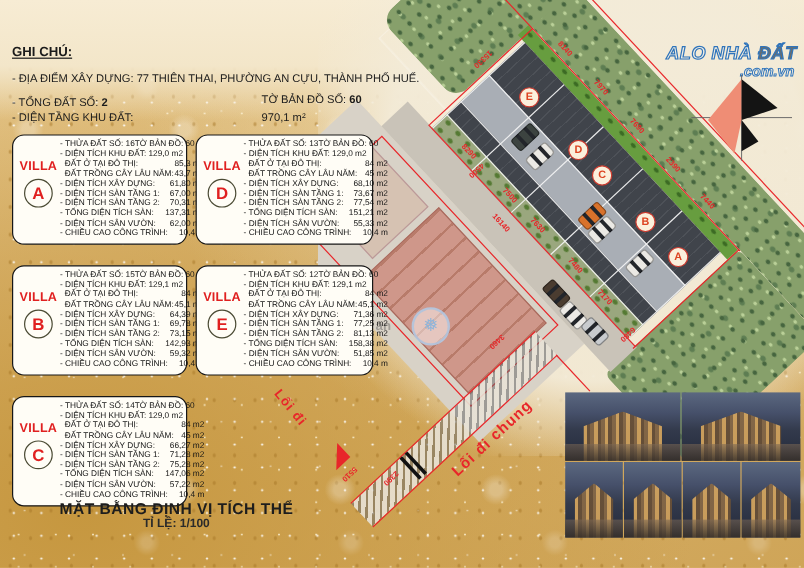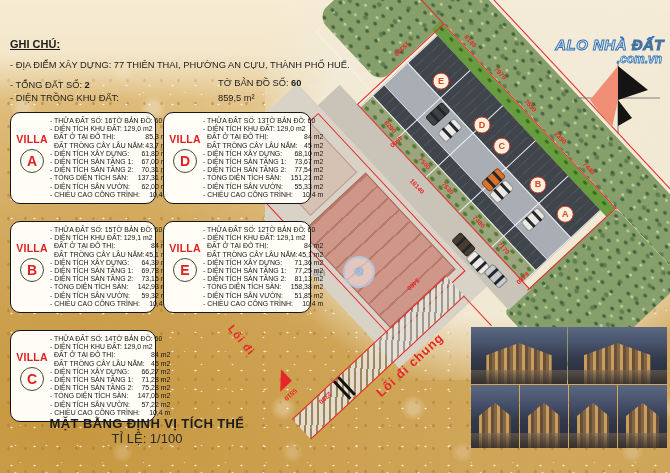--- a/index.html
+++ b/index.html
@@ -47,21 +47,21 @@
     font-size:6.9px;line-height:8.2px;color:#141414;}
   .vline{display:flex;justify-content:space-between;white-space:nowrap;}
   .vline .sheet{padding-right:10px;}
   .vline .ind{padding-left:4px;}
   .vline .val{padding-right:2px;}
 
   
   #ftitle{position:absolute;left:22px;top:416px;width:250px;text-align:center;z-index:5;
     font-weight:bold;font-size:13px;letter-spacing:.4px;color:#1d1d1d;}
   #fscale{position:absolute;left:22px;top:431px;width:250px;text-align:center;z-index:5;
-    font-size:13px;font-weight:normal;color:#2a2a2a;}
+    font-size:10px;font-weight:bold;color:#2a2a2a;}
 
   
   #plan{position:absolute;left:265px;top:0;width:405px;height:473px;overflow:hidden;z-index:2;}
   #plan-bg{position:absolute;left:-10px;top:-50px;width:440px;height:430px;
     background:radial-gradient(ellipse at 55% 45%, rgba(243,235,216,.95) 0 52%, rgba(243,235,216,0) 76%);}
   #rot{position:absolute;left:172px;top:35px;width:0;height:0;transform:rotate(47deg);transform-origin:0 0;}
   #rot>*{position:absolute;}
   .trees{background-color:#87a06b;border-radius:6px;
     background-image:
       radial-gradient(#46653f 1.5px, transparent 2.6px),
@@ -140,22 +140,22 @@
 <div class="hdr" id="note">GHI CHÚ:</div>
 <div class="hdr" id="addr">- ĐỊA ĐIỂM XÂY DỰNG: 77 THIÊN THAI, PHƯỜNG AN CỰU, THÀNH PHỐ HUẾ.</div>
 <div class="hdr hline" id="l3a">
   <span>- TỔNG ĐẤT SỐ:</span>
   <span class="b">2</span>
 </div>
 <div class="hdr hline" id="l3b">
   <span>TỜ BẢN ĐỒ SỐ:</span>
   <span class="b">60</span>
 </div>
-<div class="hdr hline" id="l4a">- DIỆN TRỒNG KHU ĐẤT:</div>
-<div class="hdr hline" id="l4b">859,5 m²</div>
+<div class="hdr hline" id="l4a">- DIỆN TẦNG KHU ĐẤT:</div>
+<div class="hdr hline" id="l4b">970,1 m²</div>
 
 <div id="cards">
 
   <div class="card">
     <div class="card-left">
       <span class="vtitle">VILLA</span>
       <span class="vletter">A</span>
     </div>
     <div class="card-right">
       <div class="vline">

